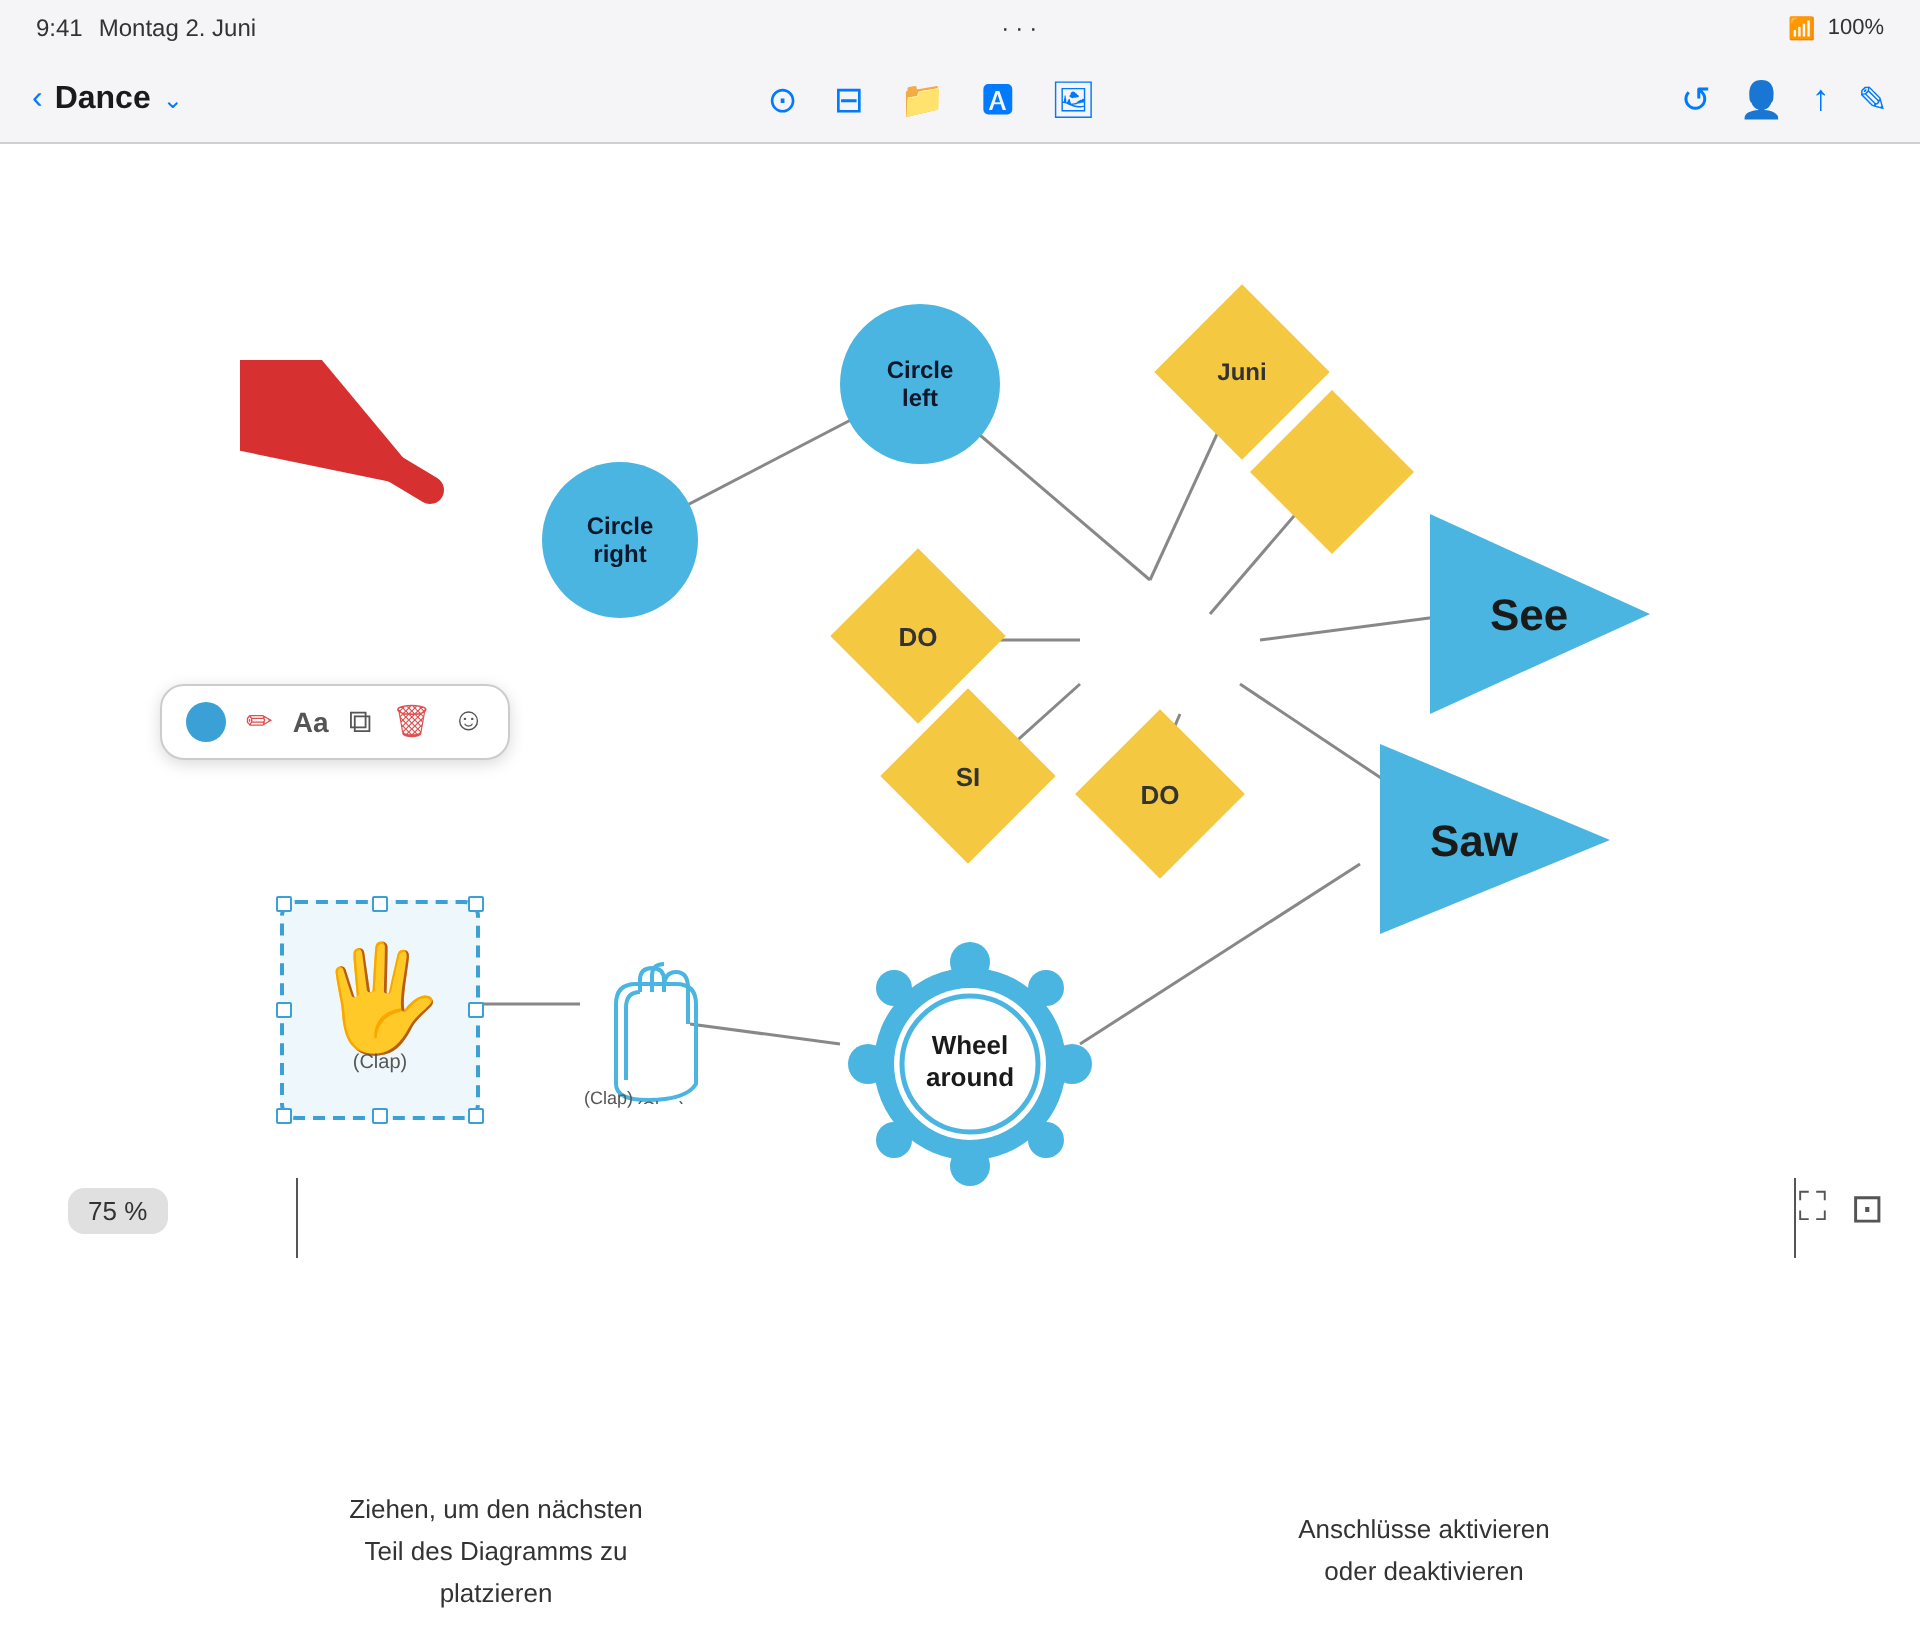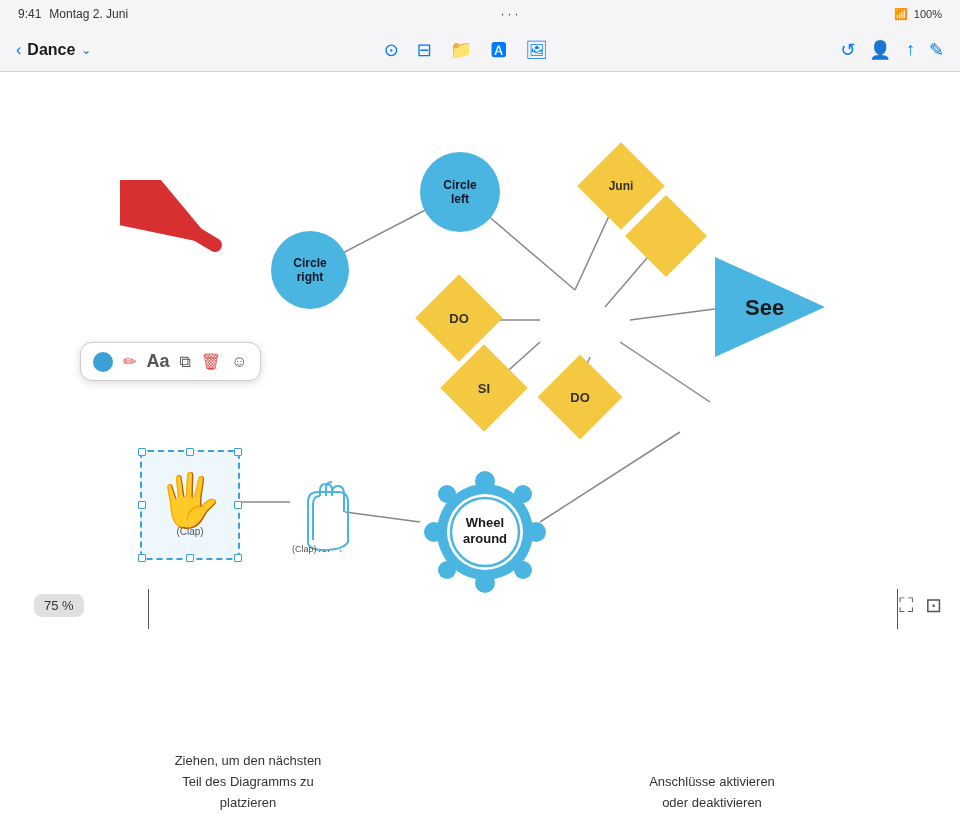--- a/index.html
+++ b/index.html
@@ -75,21 +75,21 @@
       border-radius: 12px;
       padding: 8px 12px;
       display: flex;
       align-items: center;
       gap: 10px;
       box-shadow: 0 2px 8px rgba(0,0,0,0.15);
       z-index: 10;
     }
     .ft-circle { width: 20px; height: 20px; border-radius: 50%; background: #3ba0d6; }
     .ft-pencil { color: #e05050; font-size: 16px; }
-    .ft-aa { font-size: 18px; color: #555; font-weight: 600; text-align: center; }
+    .ft-aa { font-size: 14px; color: #555; font-weight: 600; text-align: center; }
     .ft-btn { font-size: 16px; color: #555; cursor: pointer; }
     .ft-delete { font-size: 16px; color: #e05050; cursor: pointer; }
     .ft-smiley { font-size: 16px; color: #555; cursor: pointer; }
 
     
     .shape {
       position: absolute;
       display: flex;
       align-items: center;
       justify-content: center;
@@ -131,21 +131,21 @@
       width: 120px;
       height: 90px;
     }
 
     
     .annotations {
       width: 100%;
       height: 100px;
       background: #fff;
       display: flex;
-      align-items: flex-end;
+      align-items: center;
       padding: 12px 16px;
     }
     .annotation-left {
       flex: 1;
       text-align: center;
       font-size: 14px;
       color: #333;
       line-height: 1.5;
       padding: 0 40px;
     }
@@ -338,20 +338,26 @@
     </div>
 
 
     <div style="position:absolute;left:715px;top:185px;">
       <svg width="110" height="100" viewBox="0 0 110 100">
         <polygon points="0,0 110,50 0,100" fill="#4ab5e0"></polygon>
         <text x="30" y="58" font-size="22" font-weight="900" fill="#1a1a1a">See</text>
       </svg>
     </div>
 
+    <div style="position:absolute;left:690px;top:300px;">
+      <svg width="115" height="95" viewBox="0 0 115 95">
+        <polygon points="0,0 115,48 0,95" fill="#4ab5e0"></polygon>
+        <text x="25" y="56" font-size="22" font-weight="900" fill="#1a1a1a">Saw</text>
+      </svg>
+    </div>
 
     <div style="position:absolute;left:420px;top:395px;">
       <svg width="130" height="130" viewBox="0 0 130 130">
 
         <circle cx="65" cy="65" r="48" fill="#4ab5e0"></circle>
 
         <circle cx="65" cy="14" r="10" fill="#4ab5e0"></circle>
         <circle cx="65" cy="116" r="10" fill="#4ab5e0"></circle>
         <circle cx="14" cy="65" r="10" fill="#4ab5e0"></circle>
         <circle cx="116" cy="65" r="10" fill="#4ab5e0"></circle>

